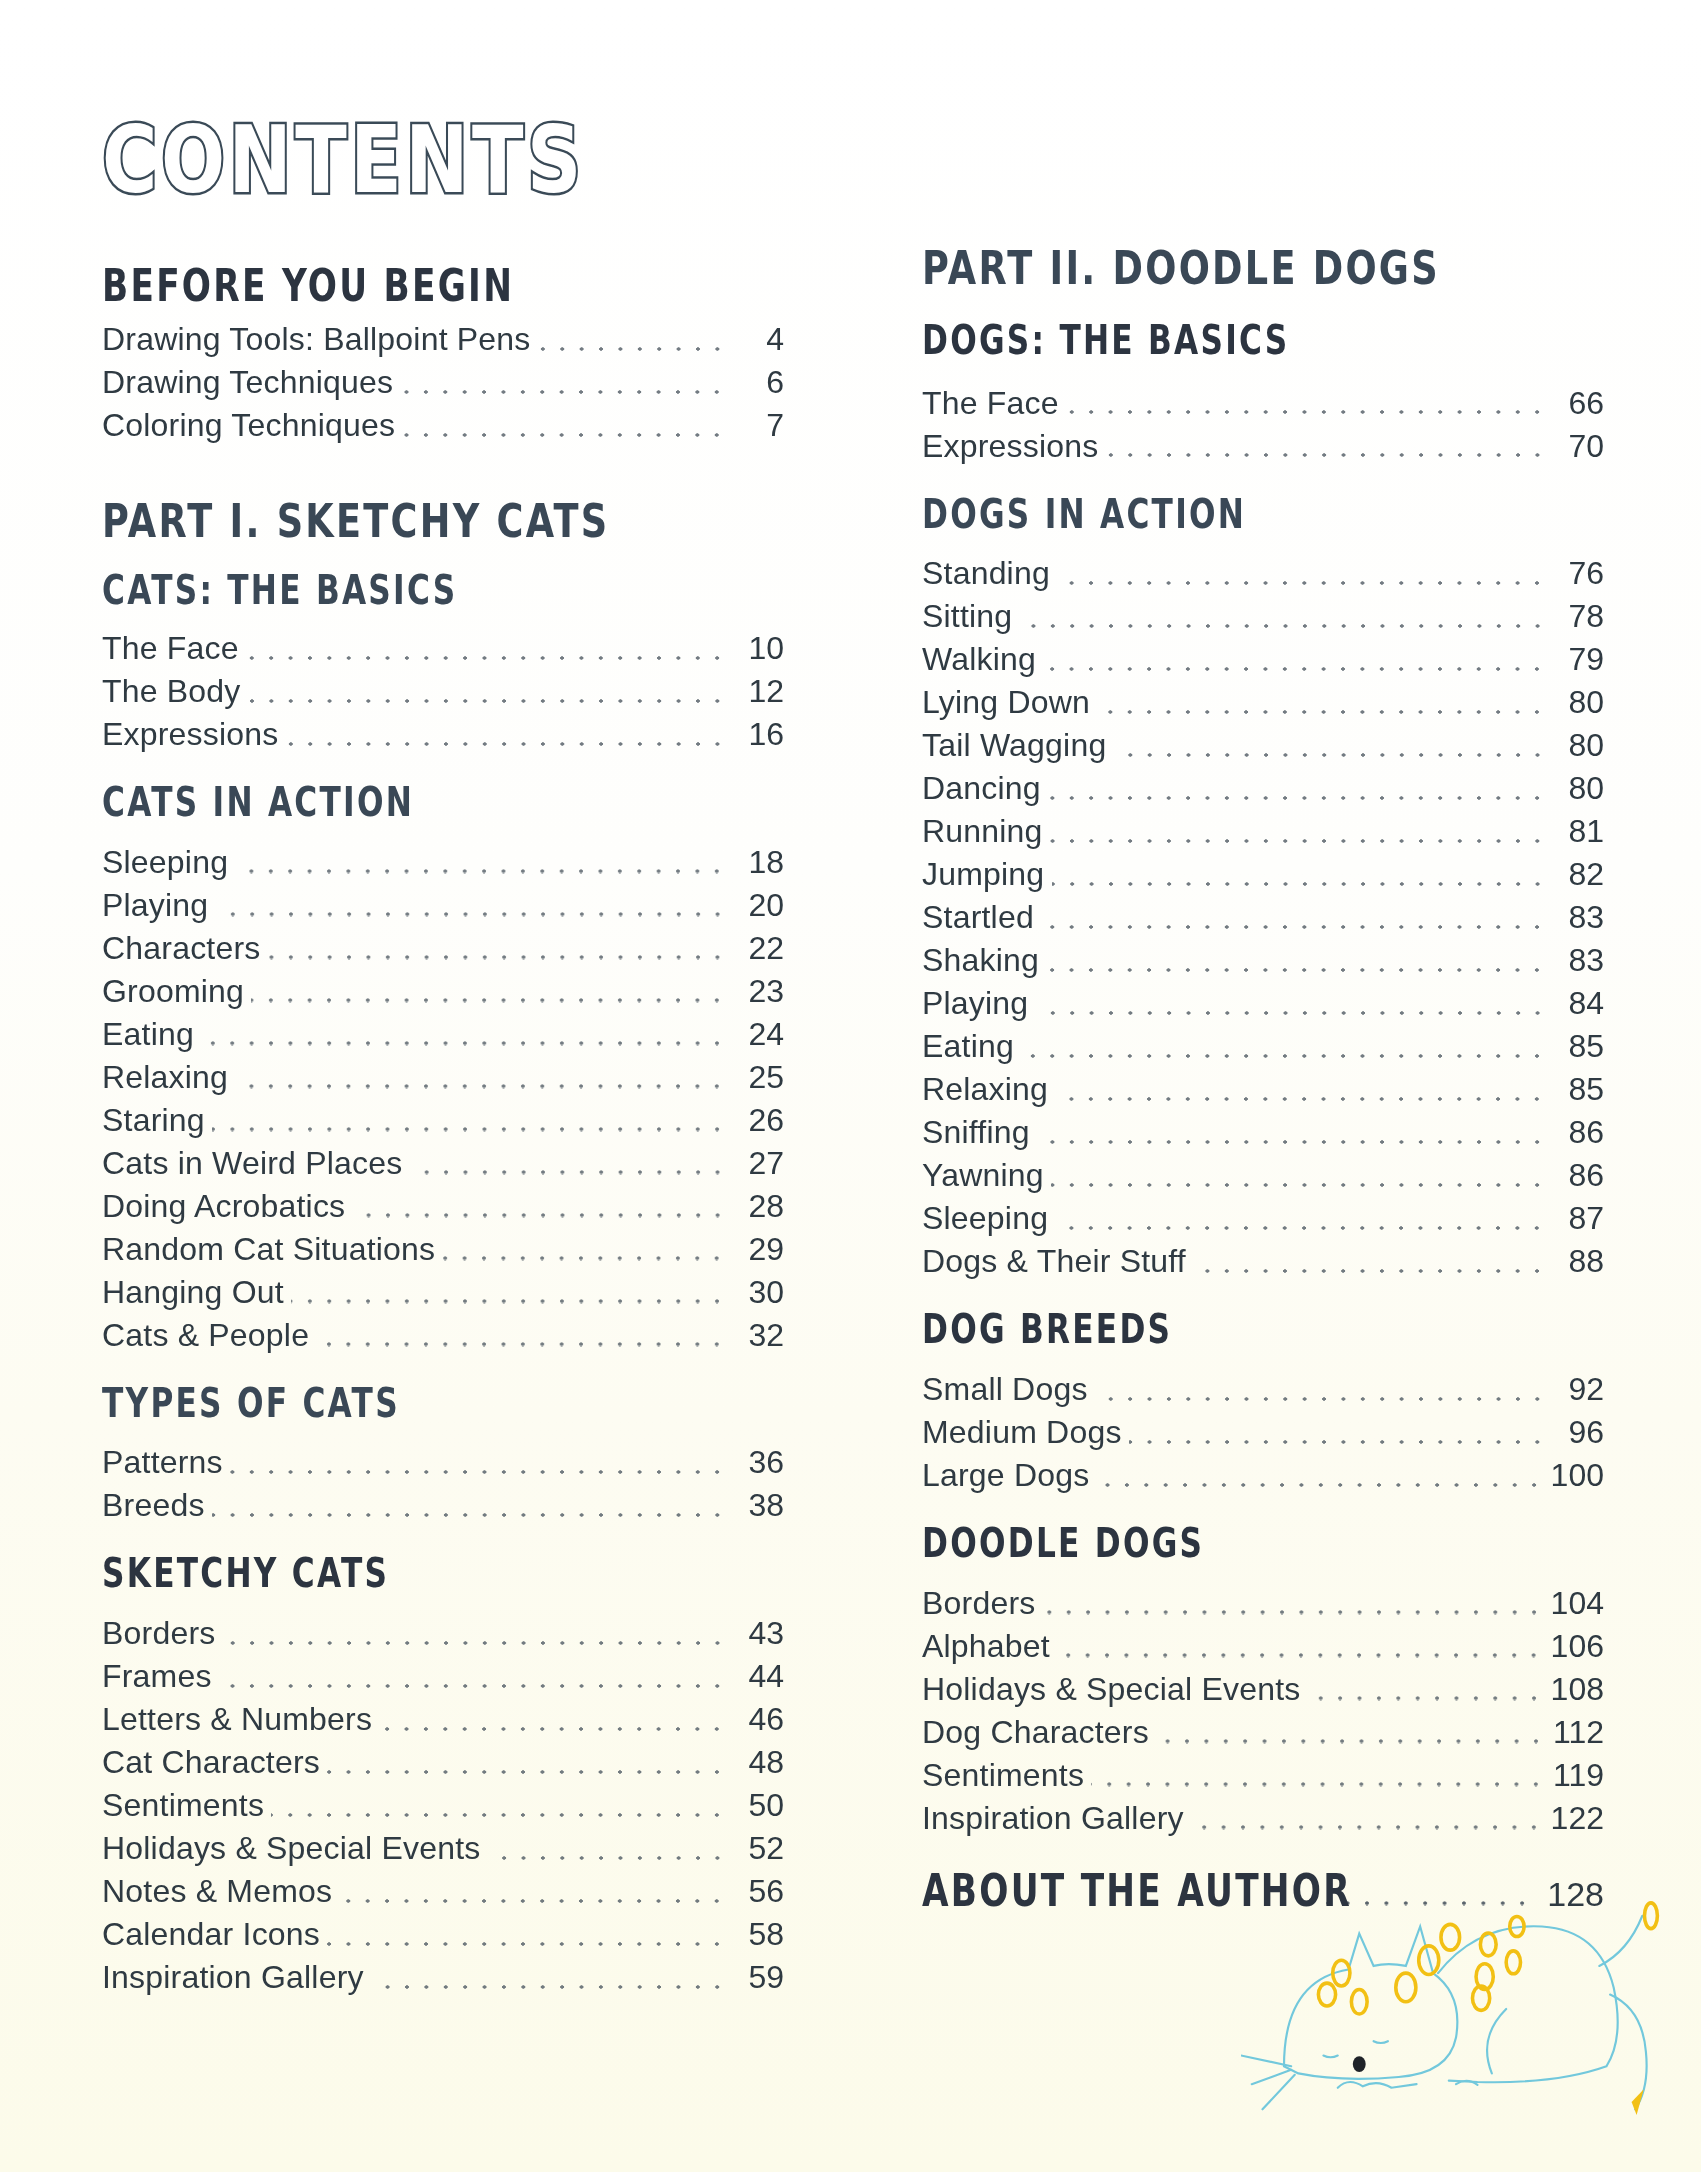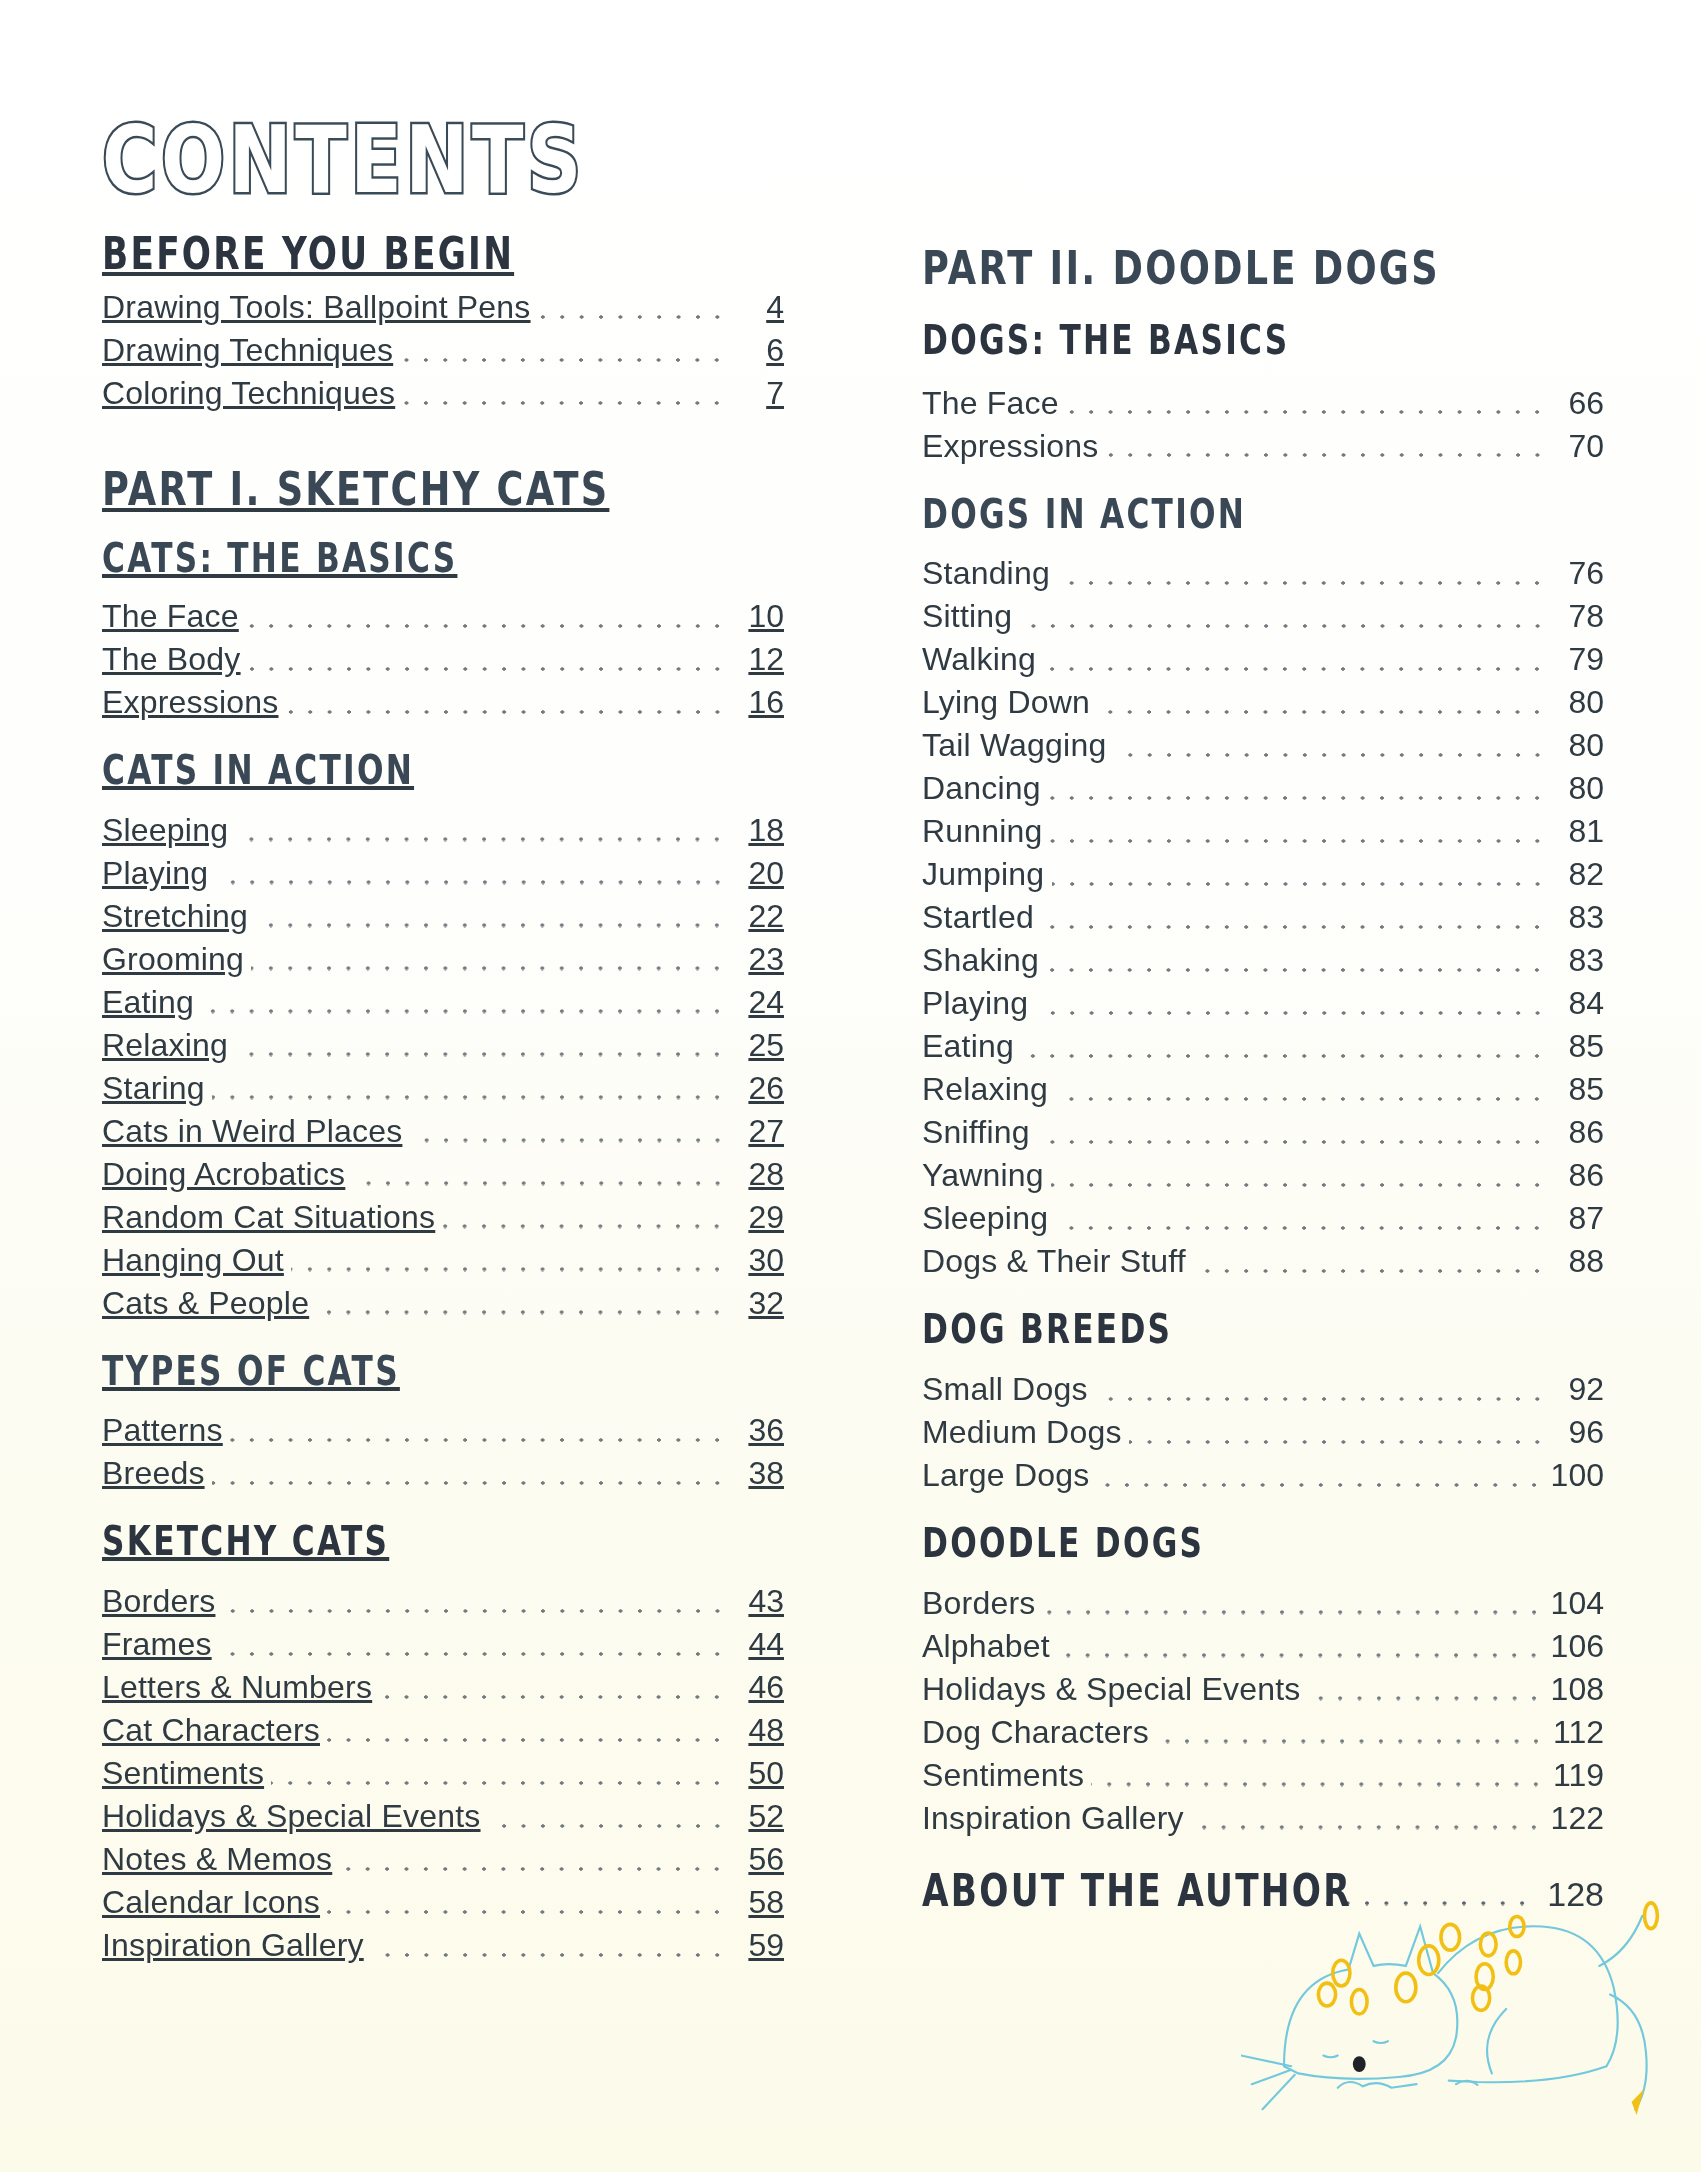--- a/index.html
+++ b/index.html
@@ -20,21 +20,21 @@
     letter-spacing: 4.3px;
     color: #fff;
     -webkit-text-stroke: 5px #3a4a57;
     paint-order: stroke fill;
     text-shadow: 0 0 0 #3a4a57;
     transform: scaleX(0.82);
     transform-origin: left top;
     line-height: 1;
   }
   .col { position: absolute; }
-  .col-left { left: 102px; top: 232px; width: 682px; text-decoration: underline; }
+  .col-left { left: 102px; top: 264px; width: 682px; }
   .col-right { left: 922px; top: 244px; width: 682px; }
   .part-head, .sec-head {
     font-family: "DejaVu Sans", sans-serif;
     font-weight: bold;
     color: #3a4856;
     letter-spacing: 2.9px;
     transform: scaleX(0.78);
     transform-origin: left top;
     white-space: nowrap;
     line-height: 1;
@@ -134,21 +134,21 @@
       <span class="label">Sleeping</span>
       <span class="dots"></span>
       <span class="page">18</span>
     </div>
   <div class="entry">
       <span class="label">Playing</span>
       <span class="dots"></span>
       <span class="page">20</span>
     </div>
   <div class="entry">
-      <span class="label">Stretching</span>
+      <span class="label">Characters</span>
       <span class="dots"></span>
       <span class="page">22</span>
     </div>
   <div class="entry">
       <span class="label">Grooming</span>
       <span class="dots"></span>
       <span class="page">23</span>
     </div>
   <div class="entry">
       <span class="label">Eating</span>

